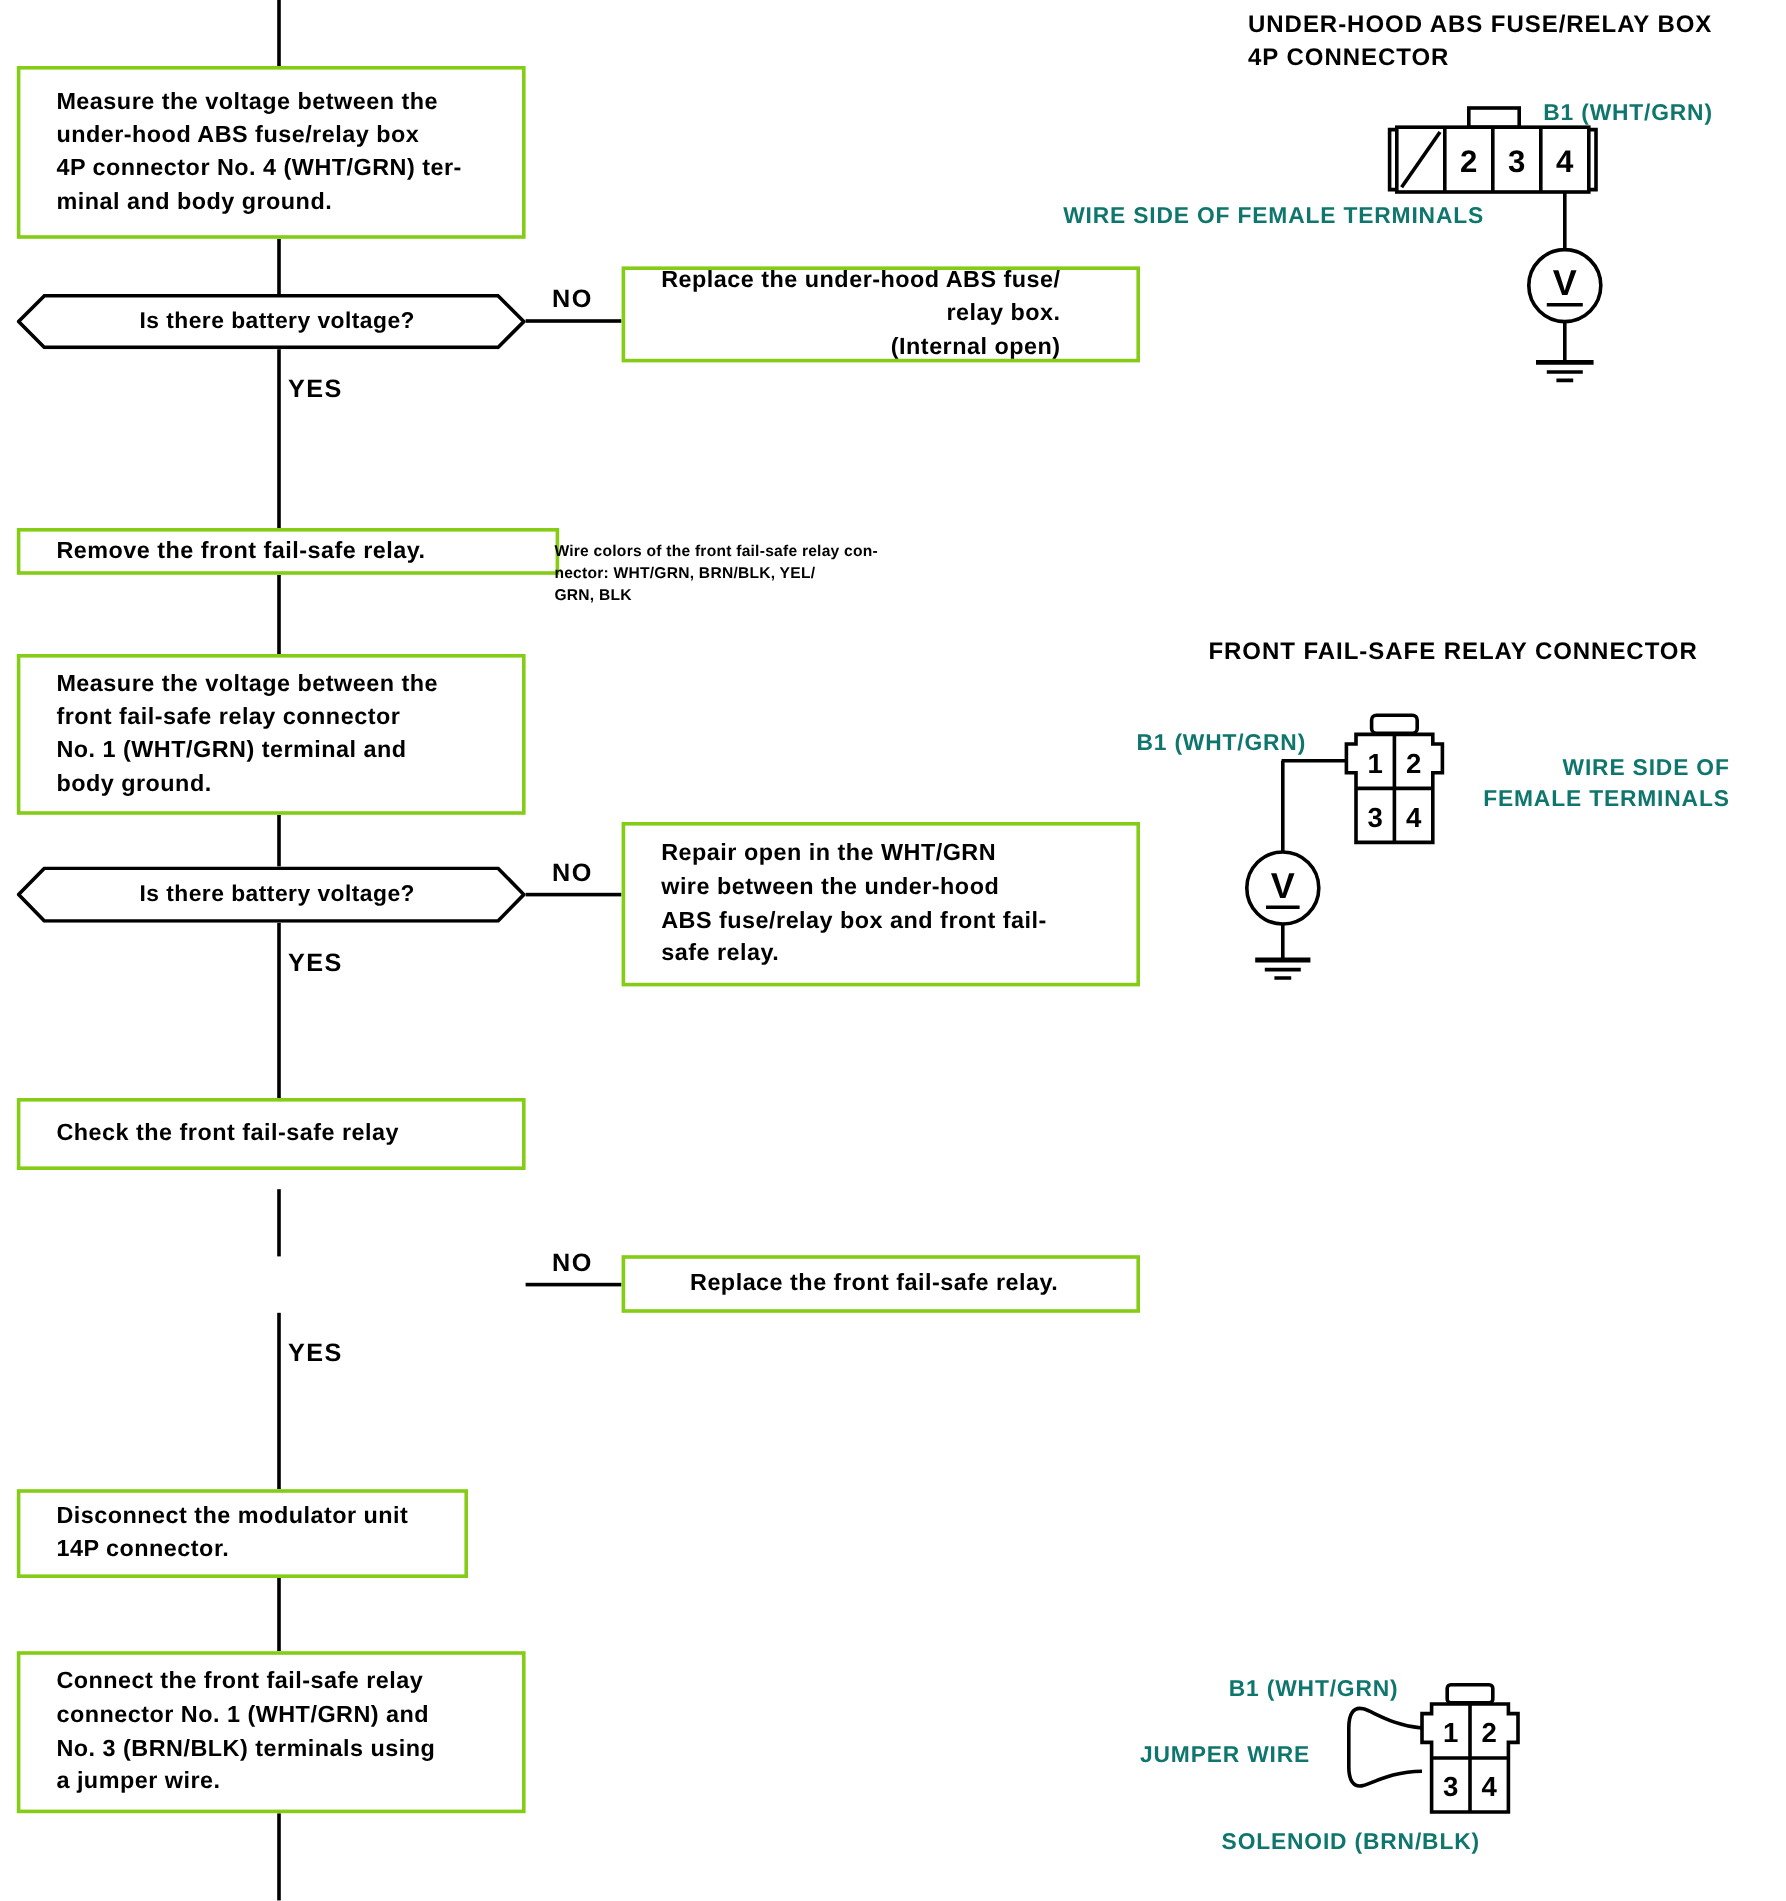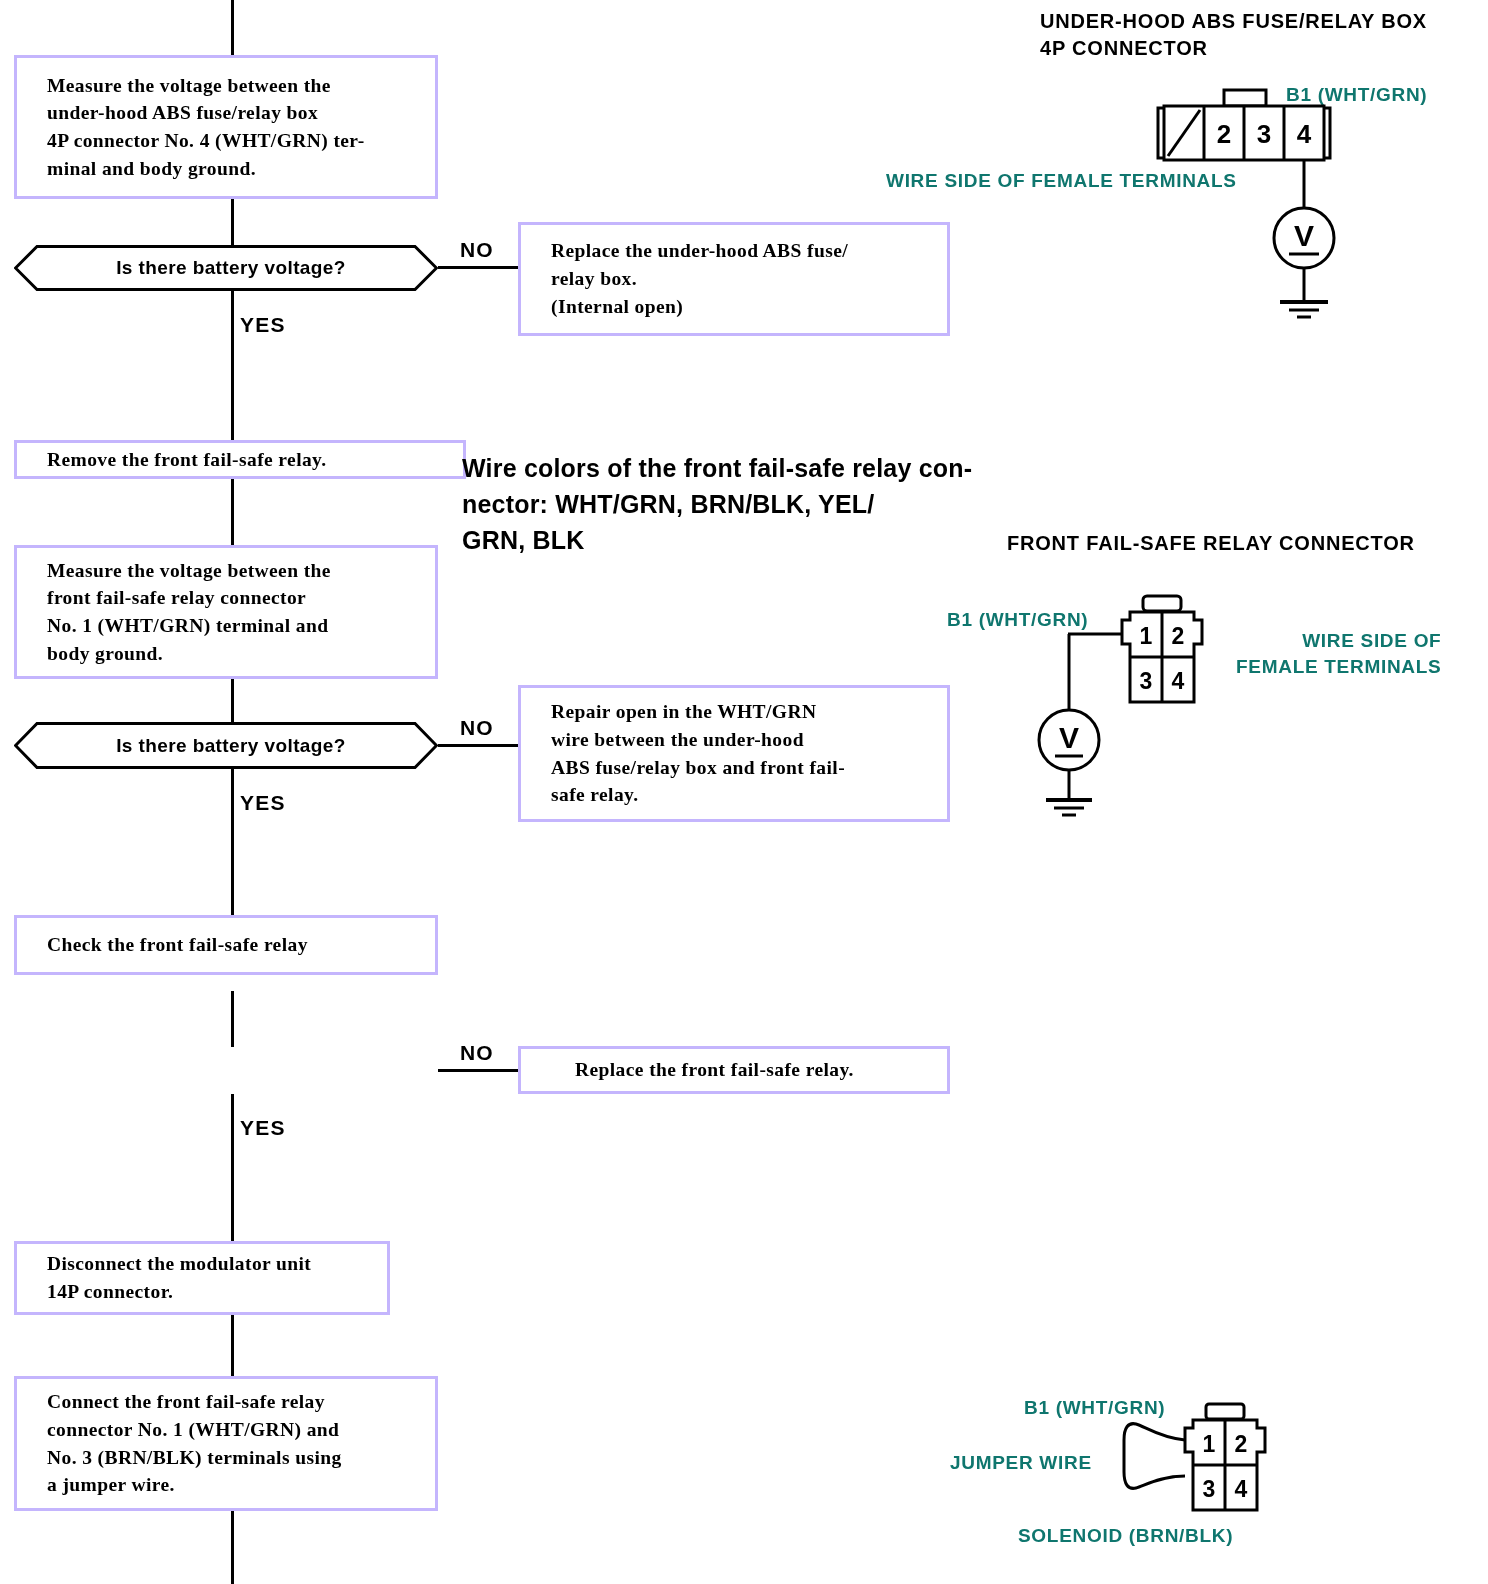--- a/index.html
+++ b/index.html
@@ -28,25 +28,24 @@
   .hline {
     position: absolute;
     background: #000;
     height: 3px;
   }
 
   
   .proc {
     position: absolute;
     box-sizing: border-box;
-    border: 3px solid #c4b5fd;
+    border: 3px solid #84cc16;
     background: #fff;
     display: flex;
     align-items: center;
-    font-family: Liberation Serif, serif;
   }
   .proc .txt {
     padding: 0 14px 0 30px;
     font-size: 19.5px;
     line-height: 1.42;
     font-weight: bold;
     letter-spacing: 0.4px;
     color: #000;
     white-space: pre-line;
   }
@@ -79,21 +78,21 @@
     position: absolute;
     font-size: 21px;
     font-weight: bold;
     letter-spacing: 1.2px;
     color: #000;
   }
 
   
   .note {
     position: absolute;
-    font-size: 25px;
+    font-size: 13px;
     line-height: 1.44;
     font-weight: bold;
     letter-spacing: 0.2px;
     color: #000;
     white-space: pre-line;
   }
 
   
   .heading {
     position: absolute;
@@ -154,21 +153,21 @@
     <svg class="hex" viewBox="0 0 424 46" preserveAspectRatio="none" aria-hidden="true">
       <polygon points="23,1.5 401,1.5 422.5,23 401,44.5 23,44.5 1.5,23" fill="#ffffff" stroke="#000000" stroke-width="3"></polygon>
     </svg>
     <div class="hex-label">Is there battery voltage?</div>
   </div>
 
   <div class="hline" style="left:438px; top:266px; width:80px;"></div>
   <div class="branchlbl" style="left:460px; top:238px;">NO</div>
   <div class="branchlbl" style="left:240px; top:313px;">YES</div>
 
-  <div class="proc" style="left:518px; top:222px; width:432px; height:114px;">
+  <div class="proc" style="left:518px; top:222px; width:432px; height:80px;text-align:right;">
     <div class="txt">Replace the under-hood ABS fuse/
 relay box.
 (Internal open)</div>
   </div>
 
   <div class="proc" style="left:14px; top:440px; width:452px; height:39px;">
     <div class="txt">Remove the front fail-safe relay.</div>
   </div>
 
   <div class="note" style="left:462px; top:450px; width:520px;">Wire colors of the front fail-safe relay con-

